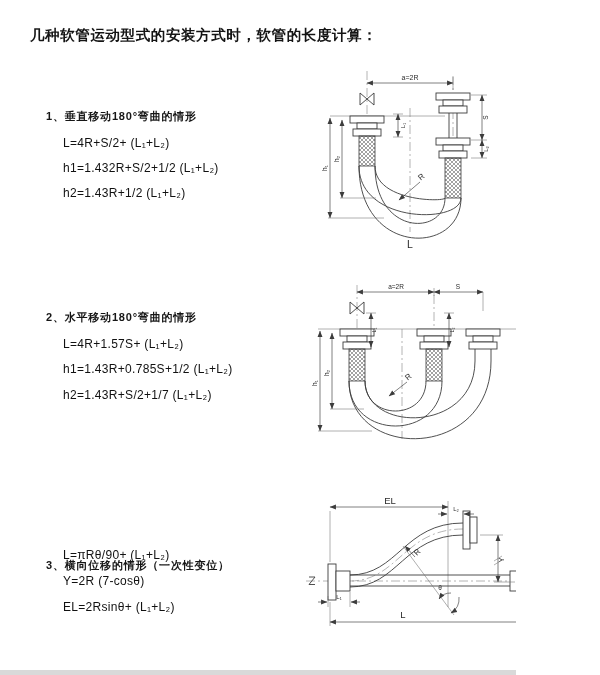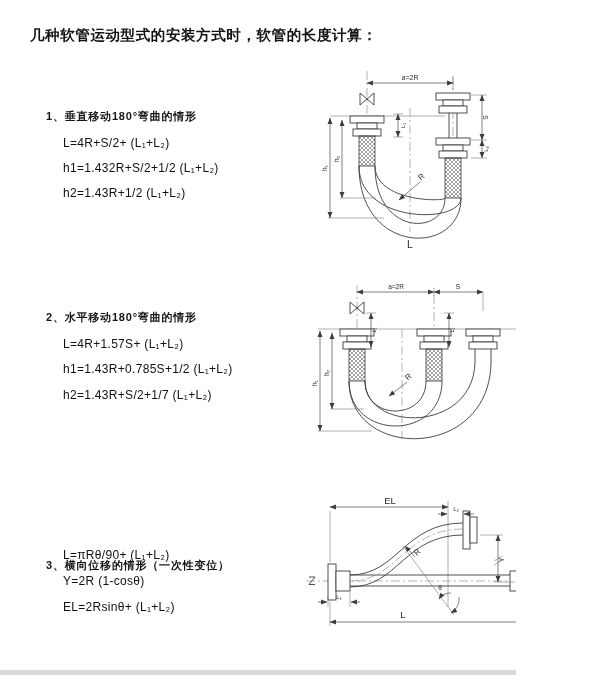--- a/index.html
+++ b/index.html
@@ -30,21 +30,21 @@
   <div class="abs formula" style="left:63px;top:161px;text-align:center;">h1=1.432R+S/2+1/2 (L₁+L₂)</div>
   <div class="abs formula" style="left:63px;top:186px;">h2=1.43R+1/2 (L₁+L₂)</div>
 
   <div class="abs heading" style="left:46px;top:310px;">2、水平移动180°弯曲的情形</div>
   <div class="abs formula" style="left:63px;top:337px;">L=4R+1.57S+ (L₁+L₂)</div>
   <div class="abs formula" style="left:63px;top:362px;">h1=1.43R+0.785S+1/2 (L₁+L₂)</div>
   <div class="abs formula" style="left:63px;top:388px;">h2=1.43R+S/2+1/7 (L₁+L₂)</div>
 
   <div class="abs heading" style="left:46px;top:519px;margin-top:39px;">3、横向位移的情形（一次性变位）</div>
   <div class="abs formula" style="left:63px;top:548px;text-align:right;">L=πRθ/90+ (L₁+L₂)</div>
-  <div class="abs formula" style="left:63px;top:574px;">Y=2R (1-cosθ)</div>
+  <div class="abs formula" style="left:63px;top:574px;">Y=2R (7-cosθ)</div>
   <div class="abs formula" style="left:63px;top:600px;">EL=2Rsinθ+ (L₁+L₂)</div>
 
   <svg class="dsvg" style="left:312px;top:66px;" width="285" height="200" viewBox="0 0 285 200">
     <defs>
       <marker id="a1" viewBox="0 0 10 10" refX="9" refY="5" markerWidth="7" markerHeight="7" markerUnits="userSpaceOnUse" orient="auto-start-reverse">
         <path d="M0.5,1.5 L9.5,5 L0.5,8.5 Z" fill="#3c3c3c"></path>
       </marker>
       <pattern id="h1" width="4" height="4" patternUnits="userSpaceOnUse">
         <path d="M0,4 L4,0 M0,0 L4,4" stroke="#555" stroke-width="0.55"></path>
       </pattern>

